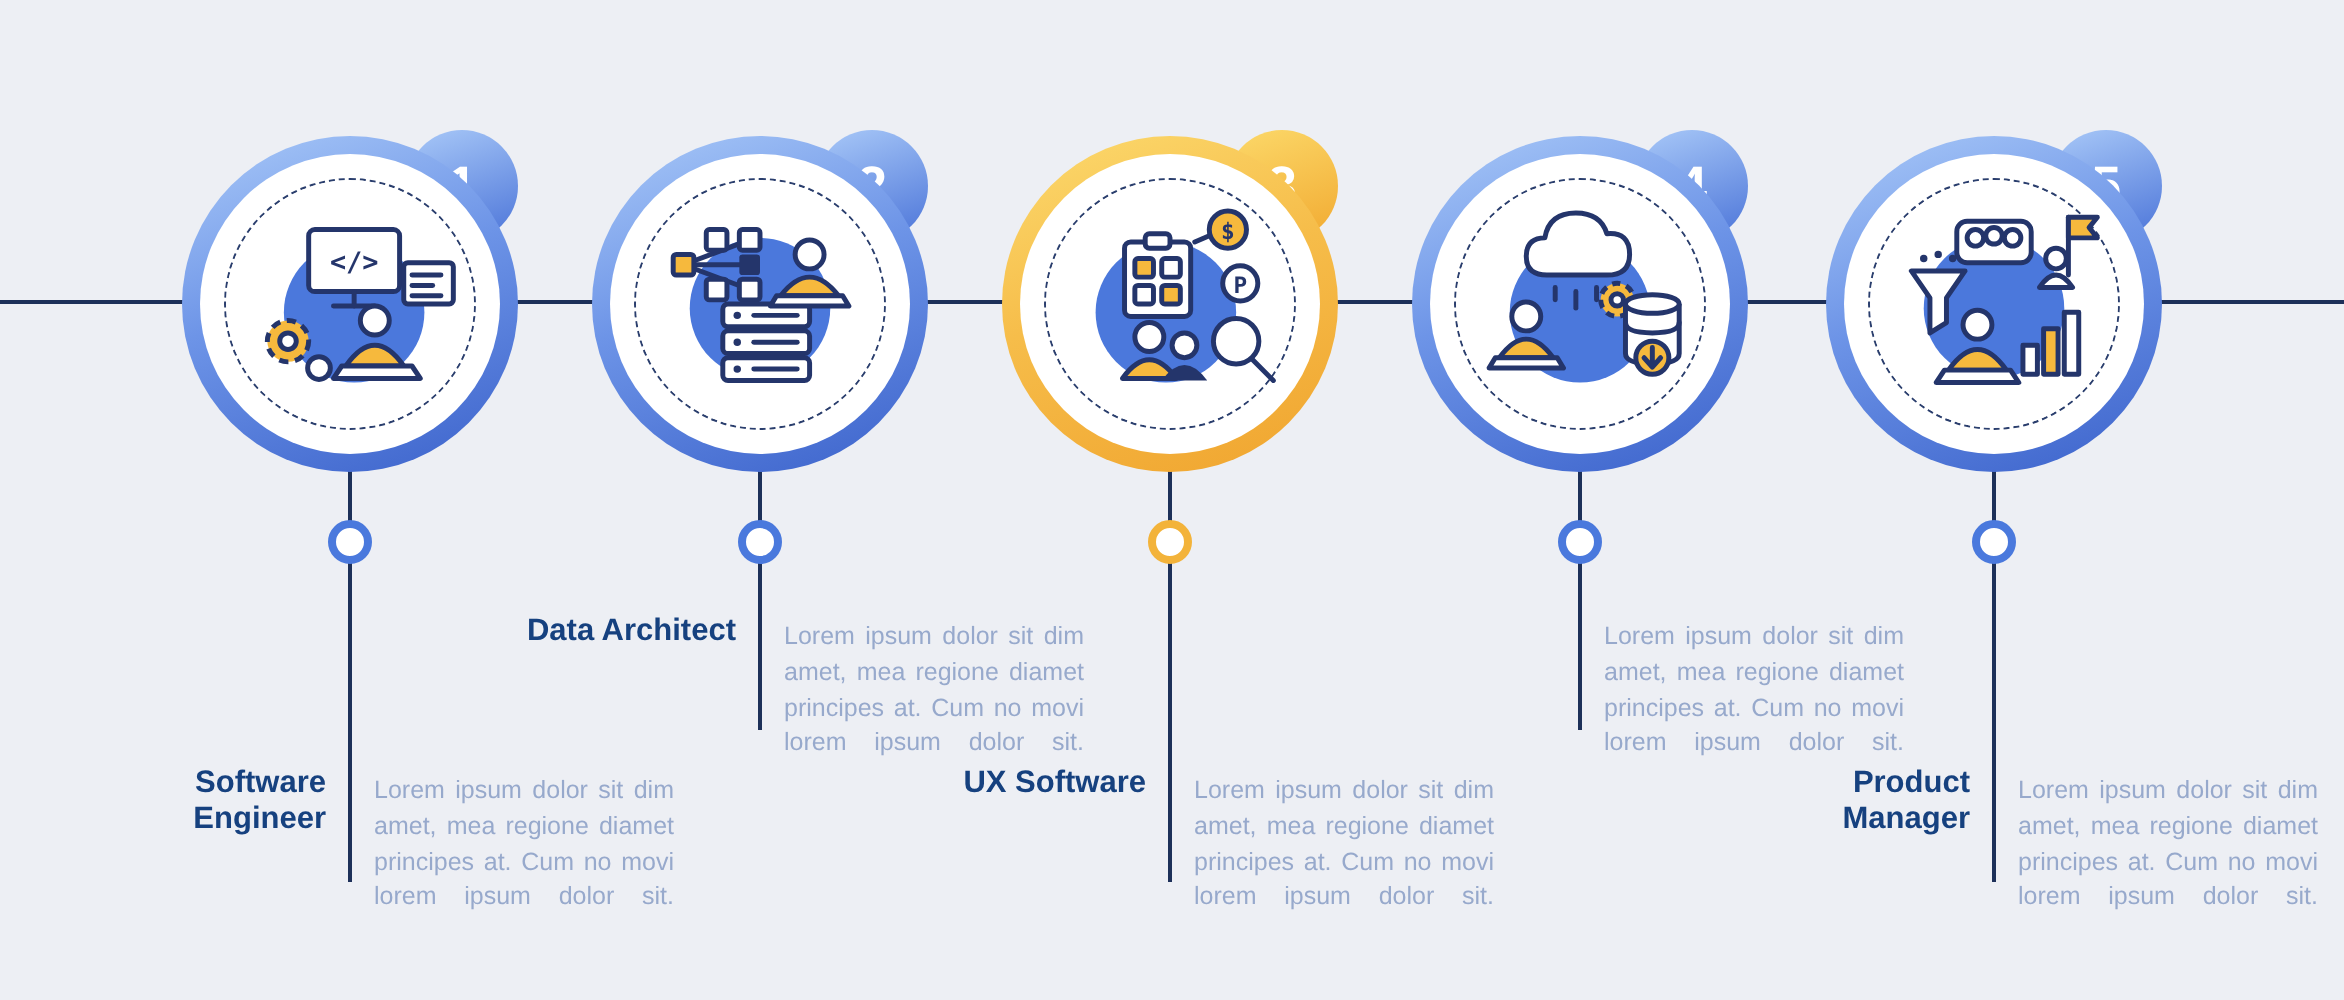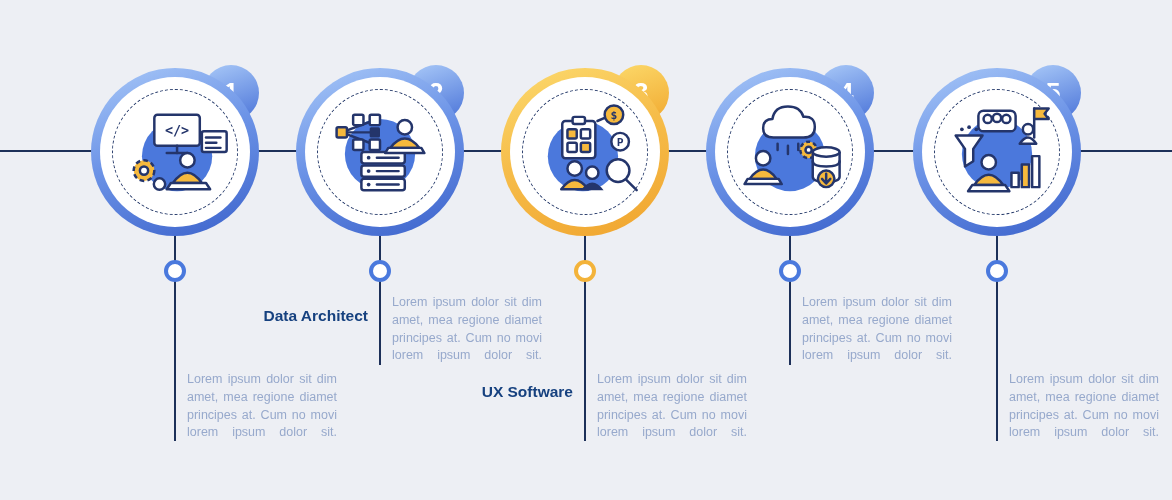--- a/index.html
+++ b/index.html
@@ -45,21 +45,21 @@
   .variant-yellow .marker { border-color:#f3b33a; }
 
   .label {
     position:absolute; right:96px; width:108px; text-align:right;
     color:#16417f; font-weight:700; font-size:15.5px; line-height:1.18;
   }
   .label-wide { width:150px; }
   .desc {
     position:absolute; left:96px; width:150px;
     color:#97a9cc; font-size:12.5px; line-height:1.42;
-    text-align:justify; text-align-last:justify;
+    text-align:justify; text-align-last:justify;margin-top:16px;
   }
   .pos-low  .label { top:315px; }
   .pos-low  .desc  { top:303px; }
   .pos-high .label { top:239px;margin-left:45px; }
   .pos-high .desc  { top:226px; }
 
   
   .s  { fill:none; stroke:#24356b; stroke-width:2.4; stroke-linecap:round; stroke-linejoin:round; }
   .fw { fill:#fff; stroke:#24356b; stroke-width:2.4; stroke-linejoin:round; }
   .fy { fill:#f6b93d; stroke:#24356b; stroke-width:2.4; stroke-linejoin:round; }
@@ -94,20 +94,21 @@
           <line class="s" x1="90" y1="46" x2="104" y2="46"></line>
           <line class="s" x1="90" y1="51" x2="100" y2="51"></line>
           <line class="s" x1="90" y1="56" x2="104" y2="56"></line>
           <circle class="fw" cx="72" cy="68" r="7"></circle>
           <path class="fy" d="M58,90 Q72,70 86,90 Z"></path>
           <path class="fw" d="M56,90 h34 l4,6 h-42 z"></path>
         </svg>
       </div>
     </div>
     <div class="marker"></div>
+    <div class="label">Software Engineer</div>
     <div class="desc">Lorem ipsum dolor sit dim amet, mea regione diamet principes at. Cum no movi lorem ipsum dolor sit.</div>
   </div>
 
   <div class="node n2 variant-blue pos-high">
     <div class="stem"></div>
     <div class="badge">
       <span>2</span>
     </div>
     <div class="circle">
       <div class="inner">
@@ -234,15 +235,16 @@
           <rect class="fw" x="74" y="80" width="7" height="14"></rect>
           <rect class="fy" x="84" y="72" width="7" height="22"></rect>
           <rect class="fw" x="94" y="64" width="7" height="30"></rect>
           <circle class="fw" cx="52" cy="70" r="7"></circle>
           <path class="fy" d="M38,92 Q52,72 66,92 Z"></path>
           <path class="fw" d="M36,92 h32 l4,6 h-40 z"></path>
         </svg>
       </div>
     </div>
     <div class="marker"></div>
+    <div class="label">Product Manager</div>
     <div class="desc">Lorem ipsum dolor sit dim amet, mea regione diamet principes at. Cum no movi lorem ipsum dolor sit.</div>
   </div>
 </div>
 
 </body></html>

